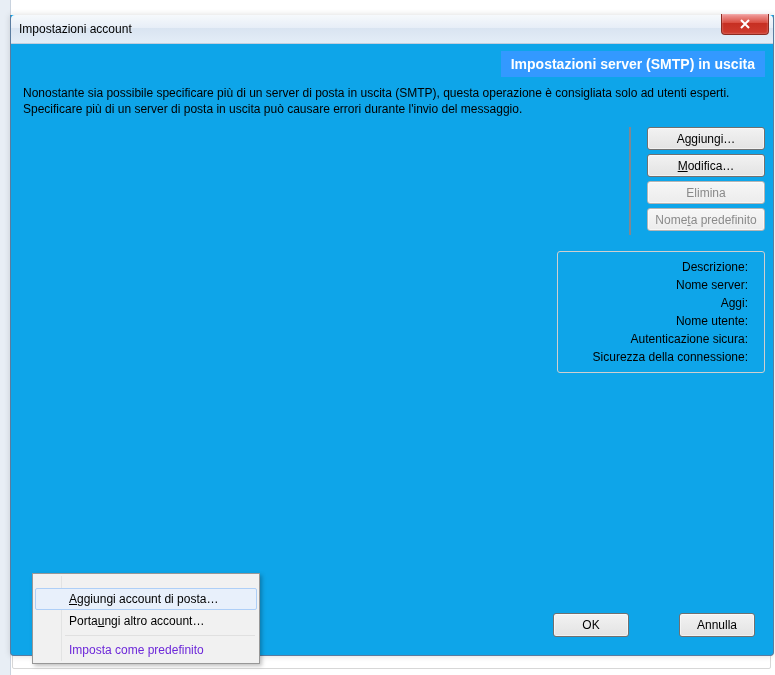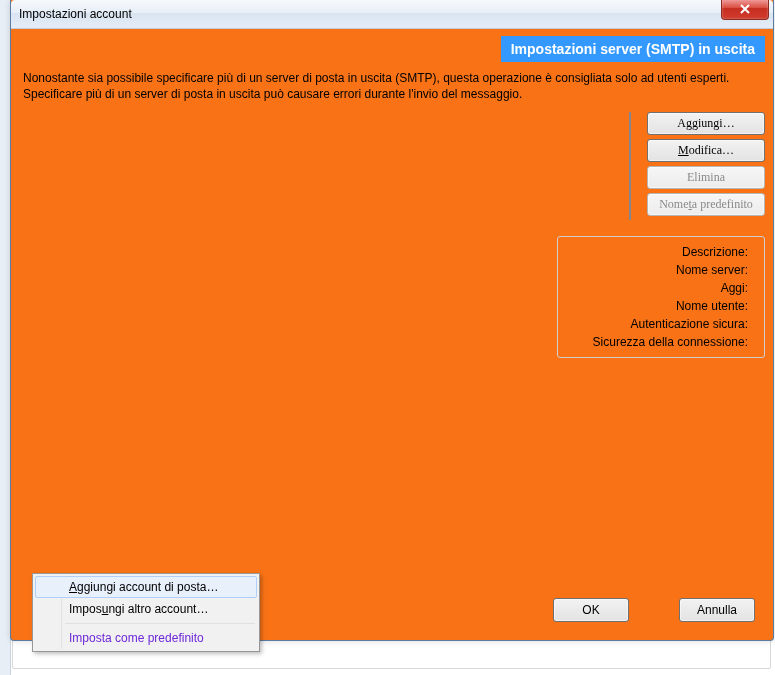--- a/index.html
+++ b/index.html
@@ -8,24 +8,24 @@
     font-size: 12px;
     background: #dde4ec;
     width: 775px;
     height: 675px;
     position: relative;
     overflow: hidden;
   }
   .window {
     position: absolute;
     left: 10px;
-    top: 0;
+    top: 15px;
     width: 762px;
     height: 640px;
-    background: #f97316;
+    background: #0ea5e9;
     border: 1px solid #5a7ca0;
     border-top: none;
     border-radius: 0 0 4px 4px;
     box-shadow: 0 0 6px rgba(0,0,0,0.15);
   }
   .titlebar {
     height: 28px;
     background: linear-gradient(to bottom, #f6f9fc 0%, #e7eef7 45%, #d9e4f1 46%, #e4edf7 100%);
     border-bottom: 1px solid #c1cddd;
     position: relative;
@@ -116,21 +116,20 @@
     padding: 5px 10px;
   }
   .desc-text {
     padding: 8px 4px 10px 4px;
     color: #000;
     line-height: 1.35;
   }
   .server-row {
     display: flex;
     gap: 16px;
-    font-family: Liberation Serif, serif;
   }
   .server-list {
     flex: 1;
     height: 106px;
     border: 1px solid #828790;
     background: #fff;
   }
   .btn-col {
     display: flex;
     flex-direction: column;
@@ -206,20 +205,21 @@
     position: relative;
     padding: 4px 12px 4px 34px;
     color: #000;
     font-size: 12px;
   }
   .popup-item.hover {
     background: #e8f0fb;
     border: 1px solid #aecff7;
     border-radius: 2px;
     padding: 3px 11px 3px 33px;
+    margin-top: 12px;
   }
   .popup-item.disabled { color: #6d28d9; }
   .popup-sep {
     margin: 3px 2px 3px 30px;
     border: none;
     border-top: 1px solid #e0e0e0;
   }
   
   .behind {
     position: absolute;
@@ -328,19 +328,19 @@
 
   </div>
 </div>
 
 <div class="popup">
   <div class="popup-gutter"></div>
   <div class="popup-item hover">
     <span><span class="accel">A</span><span>ggiungi account di posta…</span></span>
   </div>
   <div class="popup-item">
-    <span><span>Impos</span><span class="accel">u</span><span>ngi altro account…</span></span>
+    <span><span>Porta</span><span class="accel">u</span><span>ngi altro account…</span></span>
   </div>
   <hr class="popup-sep">
   <div class="popup-item disabled">
     <span>Imposta come predefinito</span>
   </div>
 </div>
 
 </body></html>

